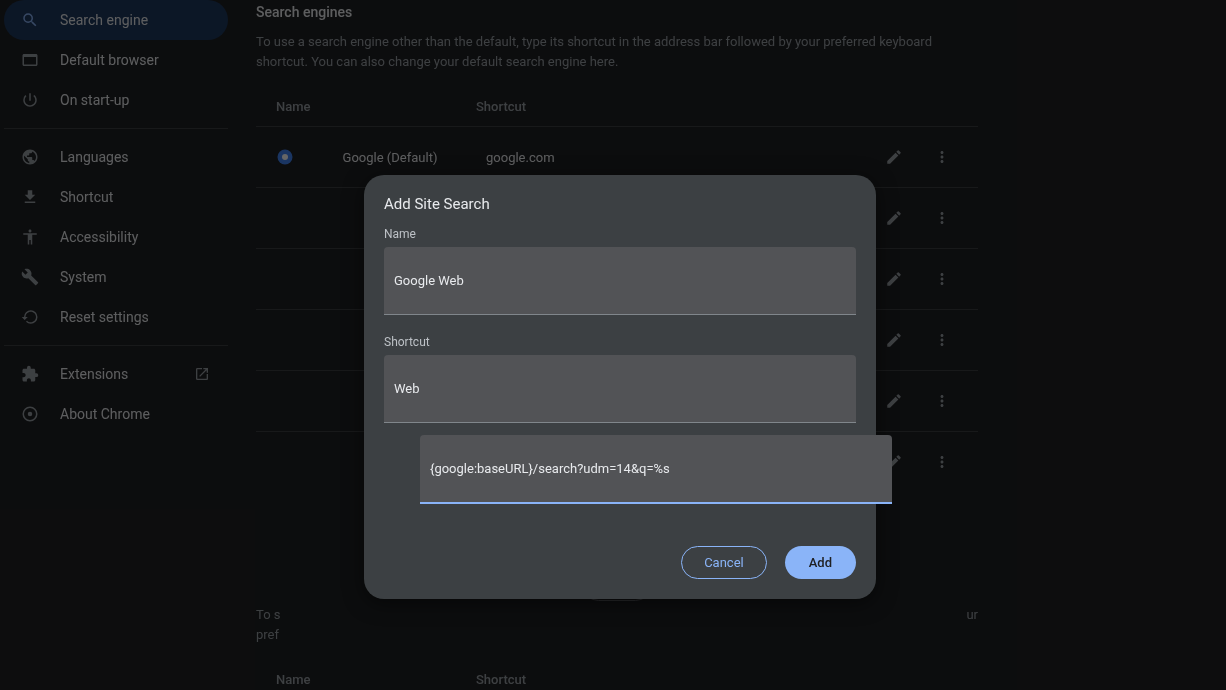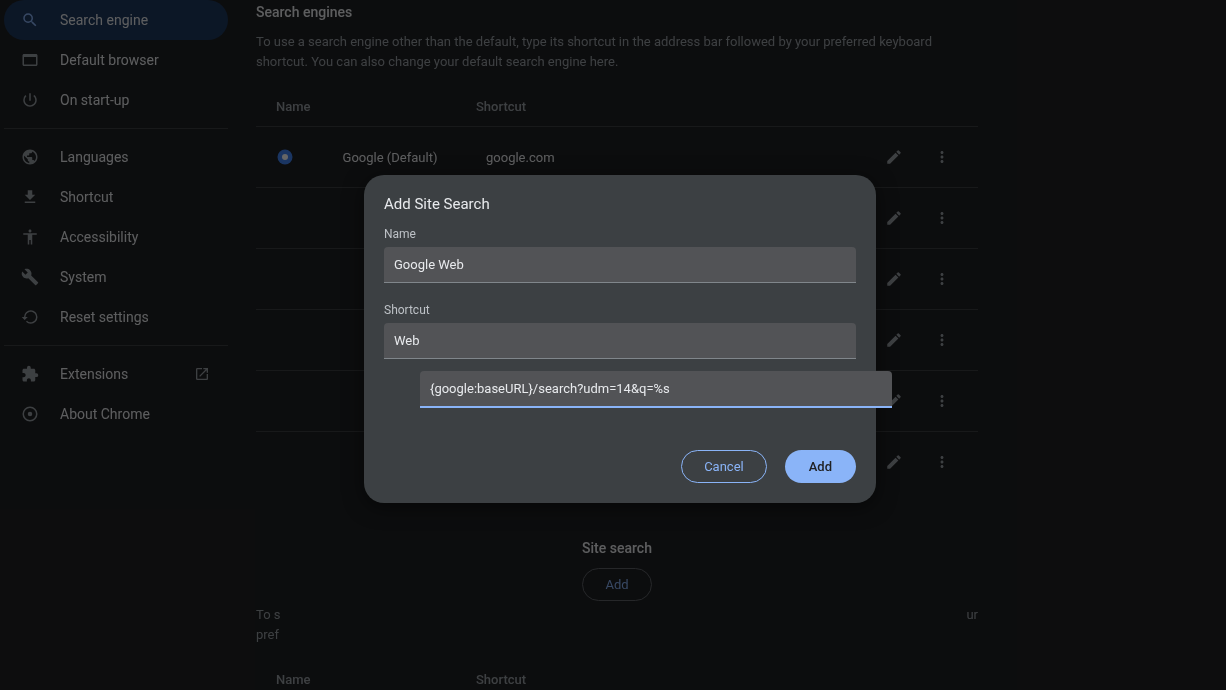--- a/index.html
+++ b/index.html
@@ -33,21 +33,21 @@
     .site-search-head { display: flex; align-items: center; justify-content: space-between; margin-top: 30px; flex-direction: column; }
     .add-button-outline { border: 1px solid #5f6368; color: #8ab4f8; background: transparent; border-radius: 18px; padding: 8px 22px; font-size: 13px; cursor: pointer; }
     
     
     .overlay { position: absolute; top: 0; left: 0; width: 1226px; height: 690px; background: rgba(0,0,0,0.6); z-index: 10; }
     
     
     .modal { position: absolute; top: 175px; left: 364px; width: 512px; background: #3c4043; border-radius: 20px; padding: 20px; z-index: 20; box-shadow: 0 4px 20px rgba(0,0,0,0.5); }
     .modal-title { font-size: 15px; font-weight: 400; color: #e8eaed; margin-bottom: 14px; }
     .field-label { font-size: 12px; color: #bdc1c6; margin-bottom: 6px; margin-top: 8px; display: block; }
-    .text-input { width: 100%; background: #525356; border: none; border-bottom: 1px solid #80868b; color: #e8eaed; padding: 10px 10px; font-size: 13px; outline: none; border-radius: 4px 4px 0 0; margin-bottom: 12px; }
+    .text-input { width: 100%; background: #525356; border: none; border-bottom: 1px solid #80868b; color: #e8eaed; padding: 26px 10px; font-size: 13px; outline: none; border-radius: 4px 4px 0 0; margin-bottom: 12px; }
     .text-input.focused { border-bottom: 2px solid #8ab4f8; margin-left: 36px; }
     .modal-actions { display: flex; justify-content: flex-end; gap: 18px; margin-top: 30px; }
     .btn-cancel { border: 1px solid #8ab4f8; color: #8ab4f8; background: transparent; border-radius: 18px; padding: 8px 22px; font-size: 13px; cursor: pointer; }
     .btn-primary { border: none; background: #8ab4f8; color: #202124; border-radius: 18px; padding: 8px 24px; font-size: 13px; cursor: pointer; font-weight: 500; }
     
     svg { fill: currentColor; }
   </style>
 </head>
 <body>
 

